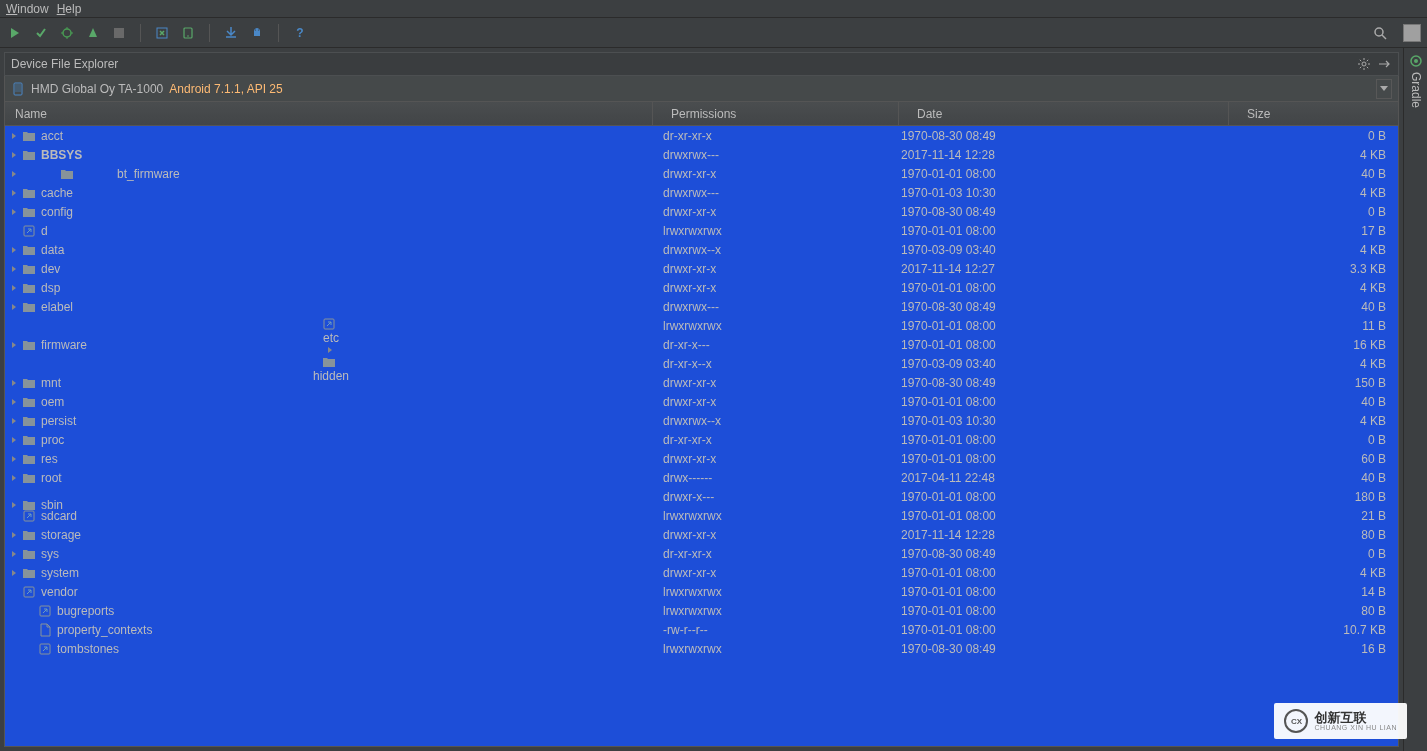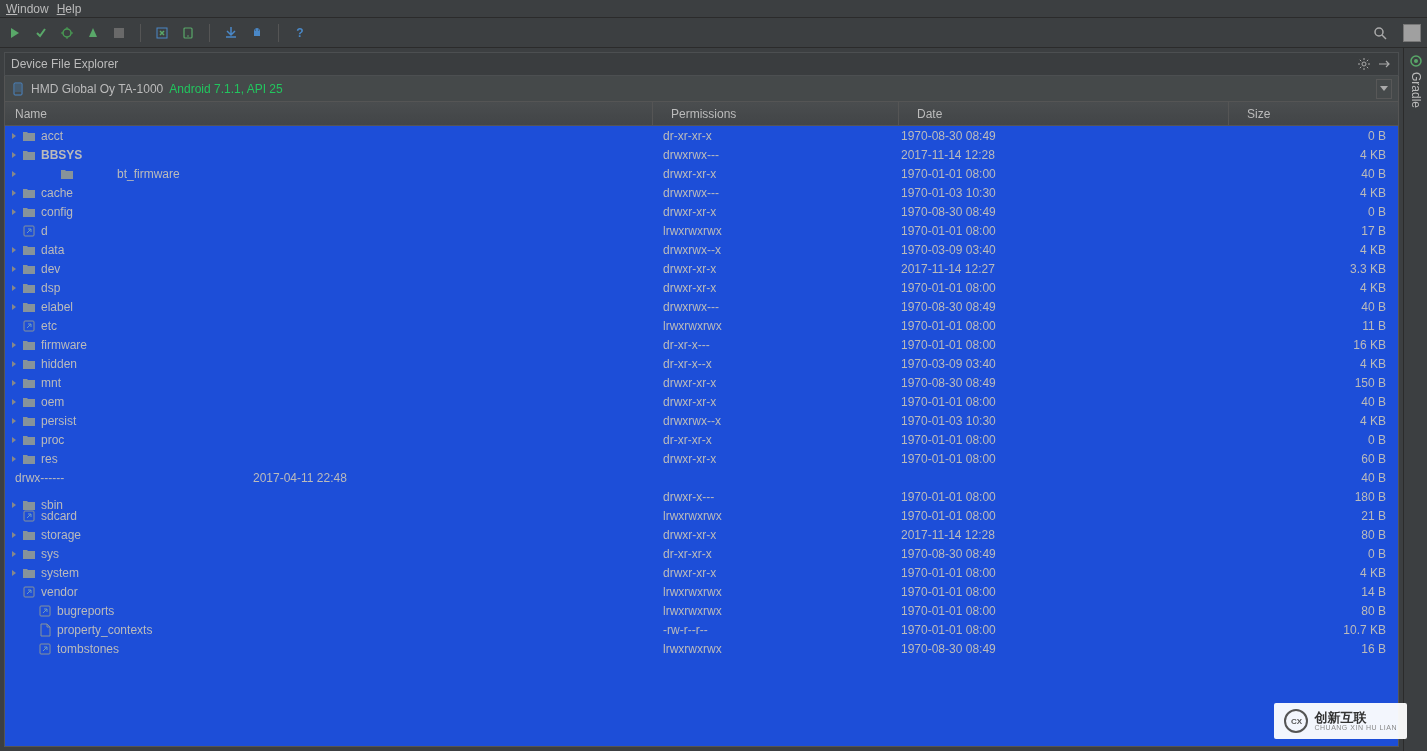--- a/index.html
+++ b/index.html
@@ -93,21 +93,21 @@
       display: flex;
       align-items: center;
       padding: 0 6px;
     }
     .device-icon {
       width: 14px;
       height: 14px;
       margin-right: 6px;
     }
     .device-name { color: #bbbbbb; }
-    .device-info { color: #22c55e; margin-left: 6px; }
+    .device-info { color: #fdba74; margin-left: 6px; }
     .device-dropdown {
       margin-left: auto;
       width: 16px;
       height: 20px;
       background: #45494a;
       border: 1px solid #585858;
       display: flex;
       align-items: center;
       justify-content: center;
       cursor: pointer;
@@ -523,21 +523,21 @@
               <path d="M1 2 L5 2 L6 3 L13 3 L13 11 L1 11 Z" fill="#87939a"></path>
             </svg>
           </span>
           <span>elabel</span>
         </div>
         <div class="cell-perm">drwxrwx---</div>
         <div class="cell-date">1970-08-30 08:49</div>
         <div class="cell-size">40 B</div>
       </div>
       <div class="row">
-        <div class="cell-name" style="padding-left: 4px;">
+        <div class="cell-name" style="padding-left: 4px; flex-direction: column;">
           <span class="expand-arrow" style="visibility: hidden;"></span>
           <span class="file-icon">
             <svg width="14" height="14" viewBox="0 0 14 14">
               <rect x="2" y="2" width="10" height="10" rx="1" fill="none" stroke="#87939a" stroke-width="1"></rect>
               <path d="M5 9 L9 5 M9 5 L9 8 M9 5 L6 5" stroke="#6e9cbe" stroke-width="1" fill="none"></path>
             </svg>
           </span>
           <span>etc</span>
         </div>
         <div class="cell-perm">lrwxrwxrwx</div>
@@ -556,21 +556,21 @@
               <path d="M1 2 L5 2 L6 3 L13 3 L13 11 L1 11 Z" fill="#87939a"></path>
             </svg>
           </span>
           <span>firmware</span>
         </div>
         <div class="cell-perm">dr-xr-x---</div>
         <div class="cell-date">1970-01-01 08:00</div>
         <div class="cell-size">16 KB</div>
       </div>
       <div class="row">
-        <div class="cell-name" style="padding-left: 4px;">
+        <div class="cell-name" style="padding-left: 4px; flex-direction: column;">
           <span class="expand-arrow">
             <svg width="8" height="8" viewBox="0 0 8 8">
               <path d="M2 1 L6 4 L2 7 Z" fill="#888"></path>
             </svg>
           </span>
           <span class="folder-icon">
             <svg width="14" height="12" viewBox="0 0 14 12">
               <path d="M1 2 L5 2 L6 3 L13 3 L13 11 L1 11 Z" fill="#87939a"></path>
             </svg>
           </span>
@@ -664,20 +664,33 @@
               <path d="M1 2 L5 2 L6 3 L13 3 L13 11 L1 11 Z" fill="#87939a"></path>
             </svg>
           </span>
           <span>res</span>
         </div>
         <div class="cell-perm">drwxr-xr-x</div>
         <div class="cell-date">1970-01-01 08:00</div>
         <div class="cell-size">60 B</div>
       </div>
       <div class="row">
+        <div class="cell-name" style="padding-left: 4px;">
+          <span class="expand-arrow">
+            <svg width="8" height="8" viewBox="0 0 8 8">
+              <path d="M2 1 L6 4 L2 7 Z" fill="#888"></path>
+            </svg>
+          </span>
+          <span class="folder-icon">
+            <svg width="14" height="12" viewBox="0 0 14 12">
+              <path d="M1 2 L5 2 L6 3 L13 3 L13 11 L1 11 Z" fill="#87939a"></path>
+            </svg>
+          </span>
+          <span>root</span>
+        </div>
         <div class="cell-perm">drwx------</div>
         <div class="cell-date">2017-04-11 22:48</div>
         <div class="cell-size">40 B</div>
       </div>
       <div class="row">
         <div class="cell-name" style="padding-left: 4px; margin-top: 17px;">
           <span class="expand-arrow">
             <svg width="8" height="8" viewBox="0 0 8 8">
               <path d="M2 1 L6 4 L2 7 Z" fill="#888"></path>
             </svg>

